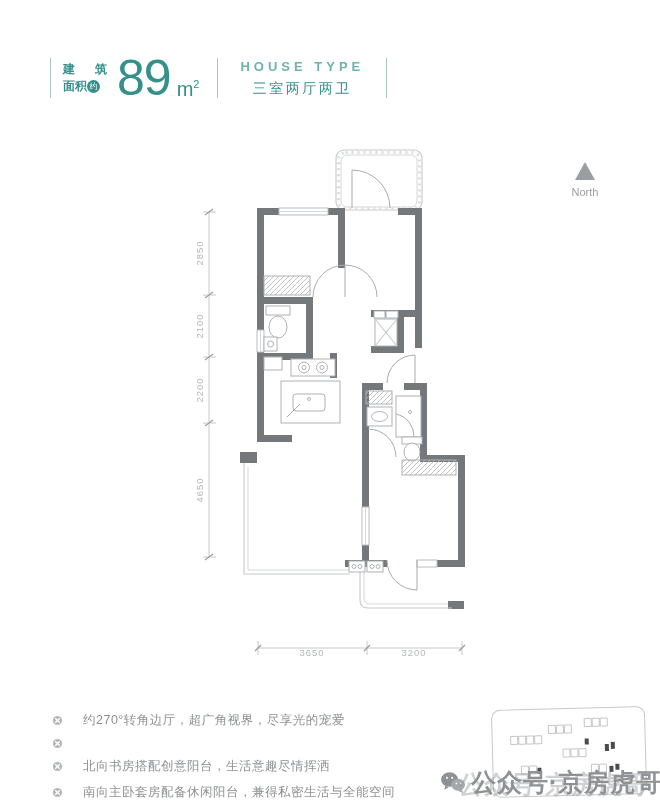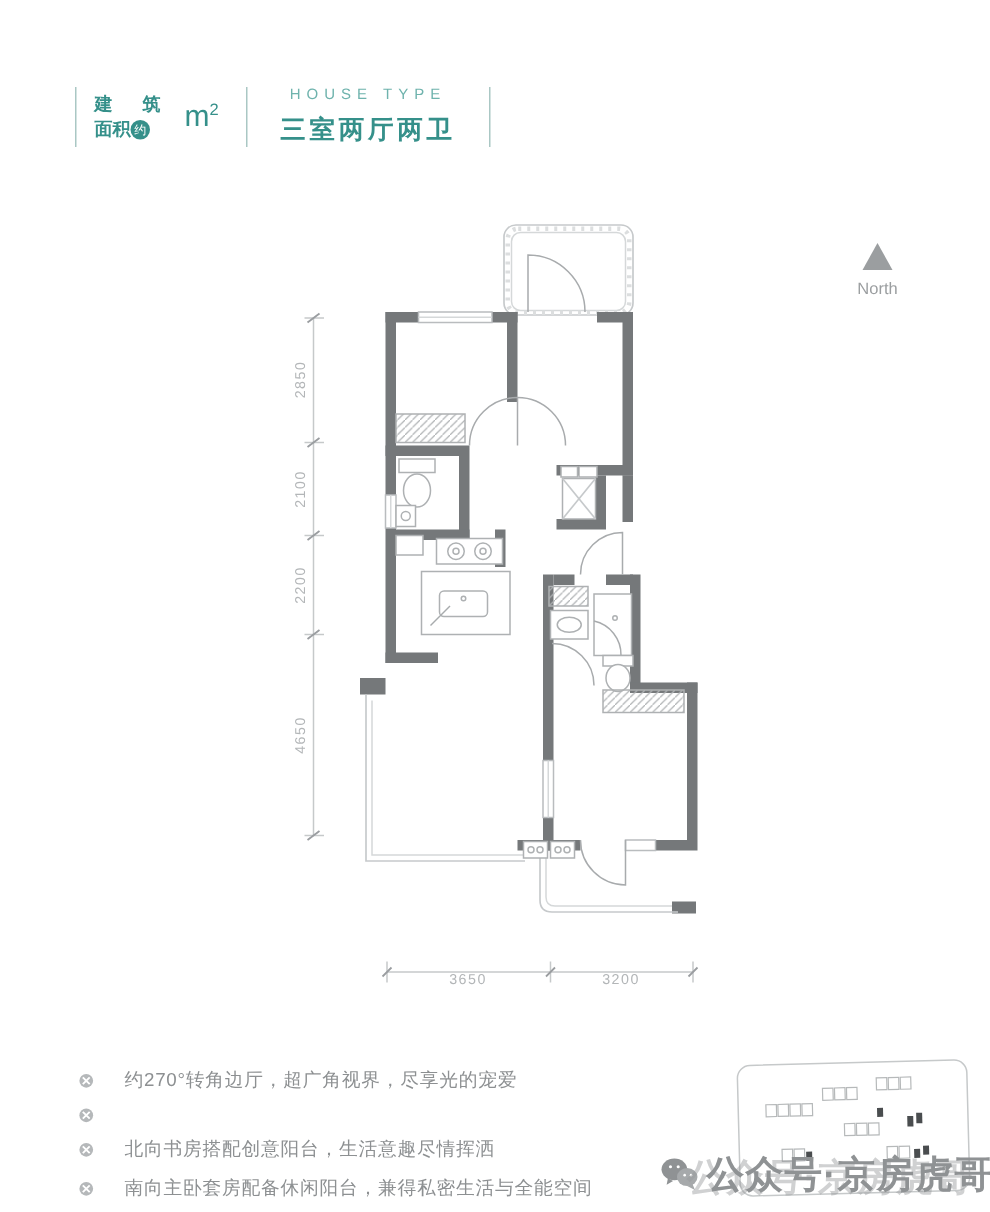--- a/index.html
+++ b/index.html
@@ -15,22 +15,22 @@
   .area-label .l1{display:flex;justify-content:space-between;width:44px;}
   .area-label .l2{display:flex;align-items:center;width:44px;}
   .circle-yue{display:inline-flex;align-items:center;justify-content:center;width:13px;height:13px;
     border-radius:50%;background:#35908a;color:#fff;font-size:8px;font-weight:normal;}
   .area-big{color:#35908a;display:flex;align-items:flex-end;margin-right:16px;}
   .area-big .num{font-size:50px;line-height:0.85;letter-spacing:-1px;}
   .area-big .unit{font-size:20px;line-height:1;margin-left:6px;}
   .area-big .unit sup{font-size:11px;}
   .divider{width:1px;height:40px;background:#aac7c4;margin:0 0 0 2px;}
   .type-block{text-align:center;padding:0 22px;color:#35908a;}
-  .type-en{font-size:10px;letter-spacing:4px;color:#6fb3ad;margin-bottom:6px;}
-  .type-cn{font-size:17px;font-weight:bold;letter-spacing:2.5px;}
+  .type-en{font-size:13px;letter-spacing:4px;color:#6fb3ad;margin-bottom:6px;font-weight:bold;}
+  .type-cn{font-size:14px;font-weight:normal;letter-spacing:2.5px;}
   
   svg.plan{position:absolute;left:0;top:0;}
   .wall{fill:#75787a;}
   .lt{stroke:#c6c9cb;fill:none;stroke-width:1.1;}
   .lt2{stroke:#d5d8d9;fill:none;stroke-width:1;}
   .fix{stroke:#aeb1b3;fill:#ffffff;stroke-width:1;}
   .hat{stroke:#aeb1b3;fill:url(#hatch);stroke-width:1;}
   .arc{stroke:#a8abad;fill:none;stroke-width:1;}
   .win{fill:#ffffff;stroke:#b9bcbe;stroke-width:1;}
   .dimline{stroke:#c6c9ca;stroke-width:1;}
@@ -60,20 +60,21 @@
     <div class="l1">
       <span>建</span>
       <span>筑</span>
     </div>
     <div class="l2">
       <span>面积</span>
       <span class="circle-yue">约</span>
     </div>
   </div>
   <div class="area-big">
+    <span class="num">89</span>
     <span class="unit"><span>m</span><sup>2</sup></span>
   </div>
   <div class="divider"></div>
   <div class="type-block">
     <div class="type-en">HOUSE TYPE</div>
     <div class="type-cn">三室两厅两卫</div>
   </div>
   <div class="vbar"></div>
 </div>
 

